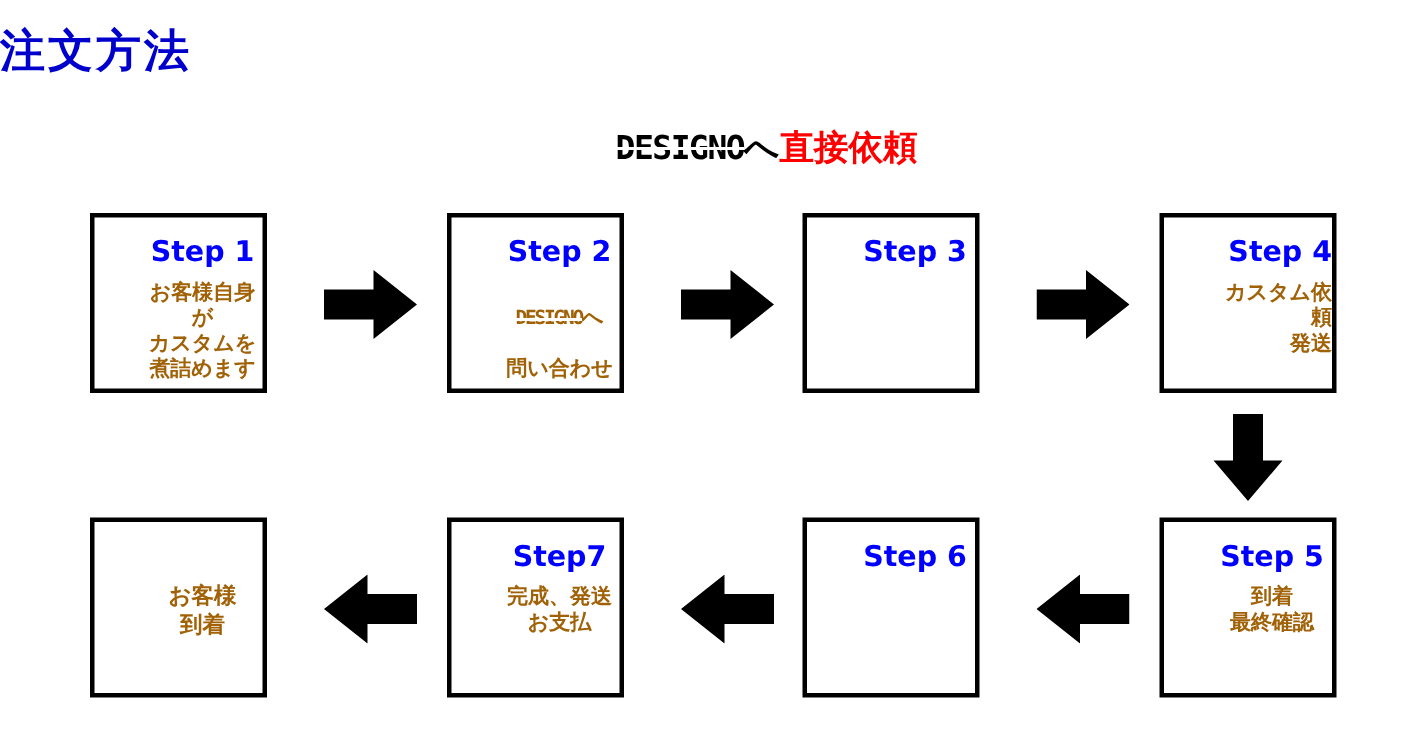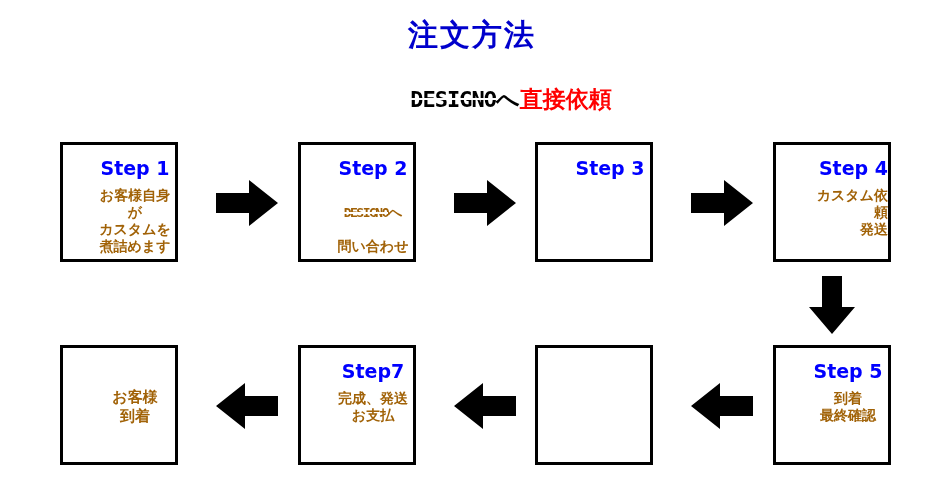--- a/index.html
+++ b/index.html
@@ -22,21 +22,20 @@
     width: 950px;
     height: 500px;
   }
 
   
   .page-title {
     position: absolute;
     left: 0;
     top: 18px;
     width: 944px;
-    text-align: center;
     color: #0000cc;
     font-size: 30px;
     font-weight: bold;
     letter-spacing: 2px;
     line-height: 34px;
   }
 
   
   .subtitle {
     position: absolute;
@@ -166,20 +165,21 @@
 発送</div>
   </div>
 
   <div class="flow-box" style="left:773px; top:345px;">
     <div class="box-step">Step 5</div>
     <div class="box-body">到着
 最終確認</div>
   </div>
 
   <div class="flow-box" style="left:535px; top:345px;">
+    <div class="box-step">Step 6</div>
   </div>
 
   <div class="flow-box" style="left:298px; top:345px;">
     <div class="box-step">Step7</div>
     <div class="box-body">完成、発送
 お支払</div>
   </div>
 
   <div class="flow-box" style="left:60px; top:345px;">
     <div class="box-body no-step">お客様

